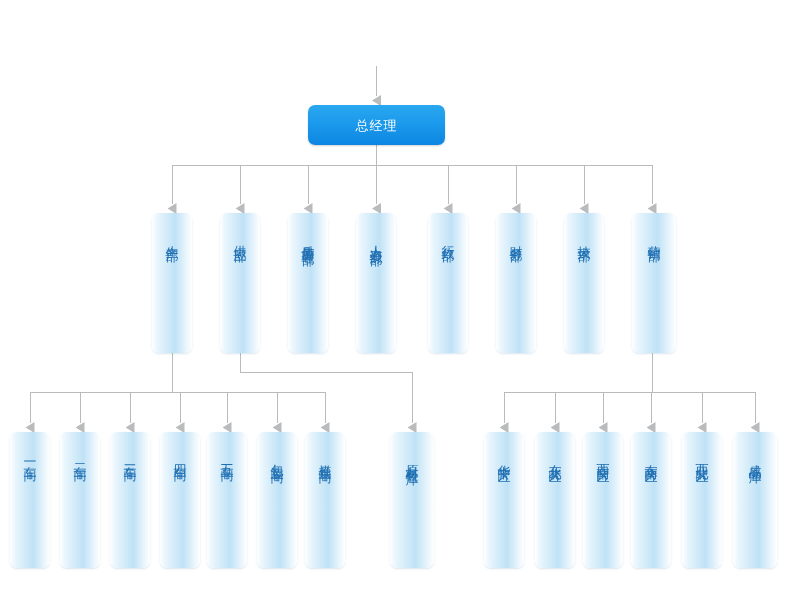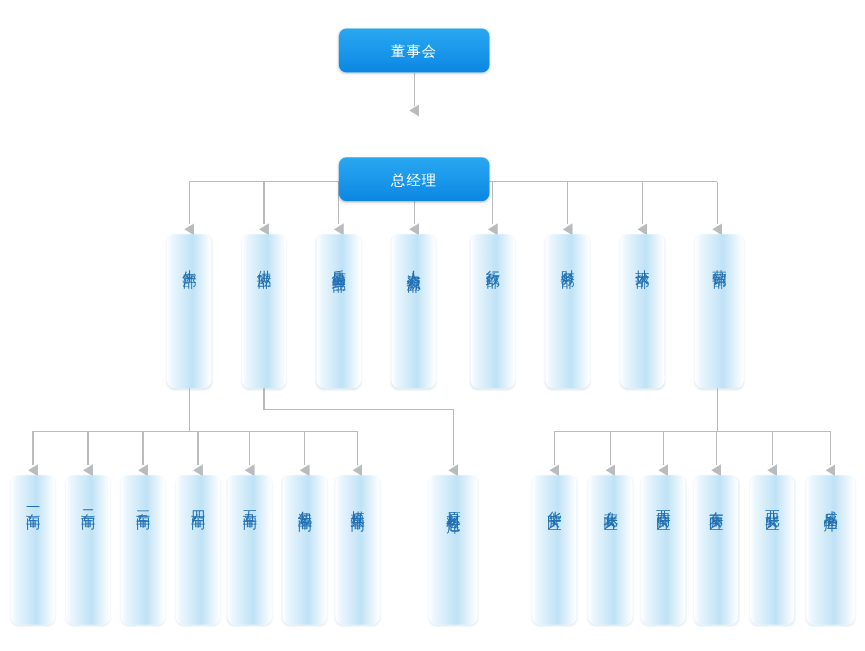--- a/index.html
+++ b/index.html
@@ -109,24 +109,21 @@
       <line x1="504" y1="392" x2="755" y2="392"></line>
       <line x1="504" y1="392" x2="504" y2="423" marker-end="url(#arrowhead)"></line>
       <line x1="555" y1="392" x2="555" y2="423" marker-end="url(#arrowhead)"></line>
       <line x1="603" y1="392" x2="603" y2="423" marker-end="url(#arrowhead)"></line>
       <line x1="651" y1="392" x2="651" y2="423" marker-end="url(#arrowhead)"></line>
       <line x1="702" y1="392" x2="702" y2="423" marker-end="url(#arrowhead)"></line>
       <line x1="755" y1="392" x2="755" y2="423" marker-end="url(#arrowhead)"></line>
     </g>
   </svg>
 
-  <div class="exec-box" style="left: 308px; top: 26px; width: 137px; height: 40px;">
-    <span class="exec-label">董事会</span>
-  </div>
-  <div class="exec-box" style="left: 308px; top: 105px; width: 137px; height: 40px; margin-top: 38px;">
+  <div class="exec-box" style="left: 308px; top: 105px; width: 137px; height: 40px;">
     <span class="exec-label">总经理</span>
   </div>
 
   <div class="node-box" style="left: 152px; top: 213px; width: 40px; height: 140px;">
     <span class="node-label">生产部</span>
   </div>
   <div class="node-box" style="left: 220px; top: 213px; width: 40px; height: 140px;">
     <span class="node-label">供应部</span>
   </div>
   <div class="node-box" style="left: 288px; top: 213px; width: 40px; height: 140px;">

